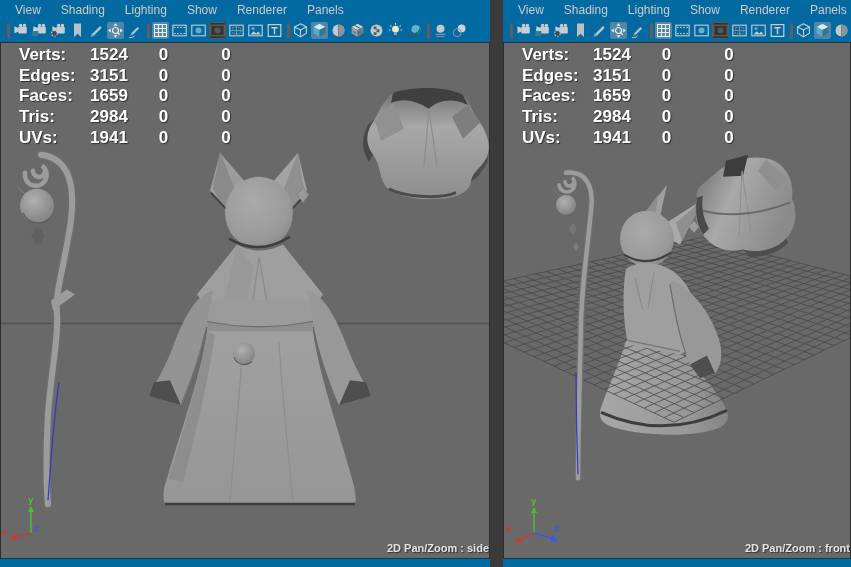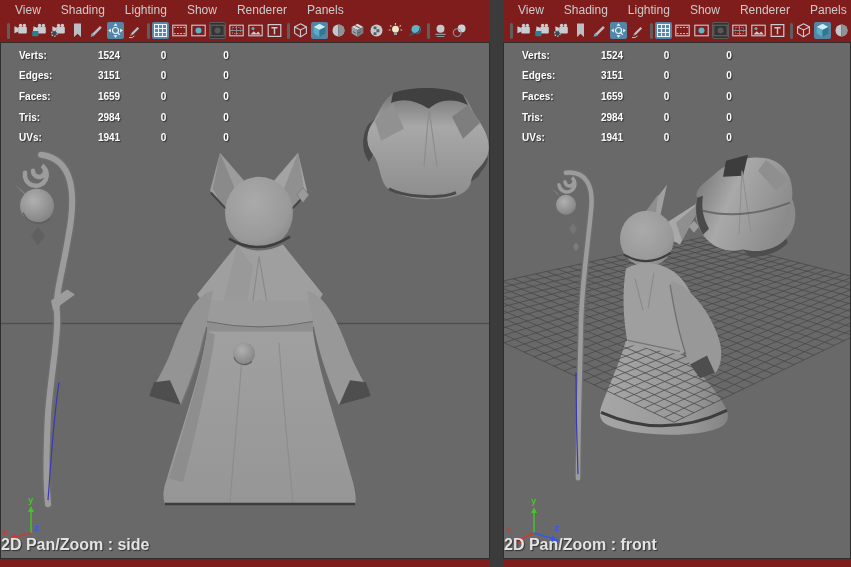--- a/index.html
+++ b/index.html
@@ -1,39 +1,39 @@
 <!DOCTYPE html>
 <html><head>
 <meta charset="utf-8">
 <style>
   html,body{margin:0;padding:0;background:#2f2f2f;}
   #window{position:relative;width:851px;height:567px;background:#3b3b3b;overflow:hidden;
           font-family:"Liberation Sans","DejaVu Sans",sans-serif;-webkit-font-smoothing:antialiased;}
-  .panel{position:absolute;top:0;bottom:0;background:#7f1d1d;}
+  .panel{position:absolute;top:0;bottom:0;background:#0369a1;}
   #panel-0{left:0;width:490px;}
   #panel-1{left:503px;width:348px;}
   .menubar{height:19px;display:flex;align-items:center;padding-left:5px;}
   .menu-item{padding:2px 10px;font-size:12px;color:#cbcbcb;cursor:default;white-space:nowrap;}
   .toolbar{height:23px;display:flex;align-items:center;padding-left:5px;overflow:hidden;}
   .tool{width:17px;height:17px;margin-right:2px;flex:0 0 17px;display:flex;align-items:center;justify-content:center;
         background:transparent;border:none;padding:0;border-radius:2px;}
   .tool svg{display:block;}
   .tool.active{background:var(--accent,#5285a6);}
   .tool.pressed{background:#323232;box-shadow:0 0 0 1px #5a5a5a inset;}
   .tbar-divider{width:7px;height:16px;flex:0 0 7px;position:relative;}
   .tbar-divider::after{content:"";position:absolute;left:2px;top:0;width:3px;height:16px;background:#5e5e5e;border-radius:2px;}
   .viewport{position:absolute;left:0;right:0;top:42px;bottom:8px;background:var(--vp,#696969);
             border:1px solid #2e2e2e;overflow:hidden;}
   .scene{position:absolute;inset:0;width:100%;height:100%;}
-  .hud{position:absolute;top:2px;left:18px;color:#fff;font-size:10px;font-weight:bold;
+  .hud{position:absolute;top:2px;left:18px;color:#fff;font-size:17px;font-weight:bold;
        text-shadow:1px 1px 1px rgba(40,40,40,.85);}
   .hud-row{display:grid;grid-template-columns:64px 52px 57px 68px;height:20.6px;align-items:center;}
   .hud-row span:nth-child(n+2){text-align:center;}
-  .status{position:absolute;left:0;right:0;bottom:4px;text-align:left;color:#e3e3e3;
-          font-size:16px;font-weight:bold;text-shadow:1px 1px 1px rgba(40,40,40,.85);}
+  .status{position:absolute;left:0;right:0;bottom:4px;text-align:right;color:#e3e3e3;
+          font-size:11px;font-weight:bold;text-shadow:1px 1px 1px rgba(40,40,40,.85);}
   text.axis-lbl{font-family:"DejaVu Sans Mono",monospace;font-size:9px;font-weight:bold;}
 </style>
 </head>
 <body>
 
 <div id="window" style="--accent: #5285a6; --vp: #696969;">
 
   <section class="panel" id="panel-0">
     <nav class="menubar">
         <div class="menu-item">View</div>

